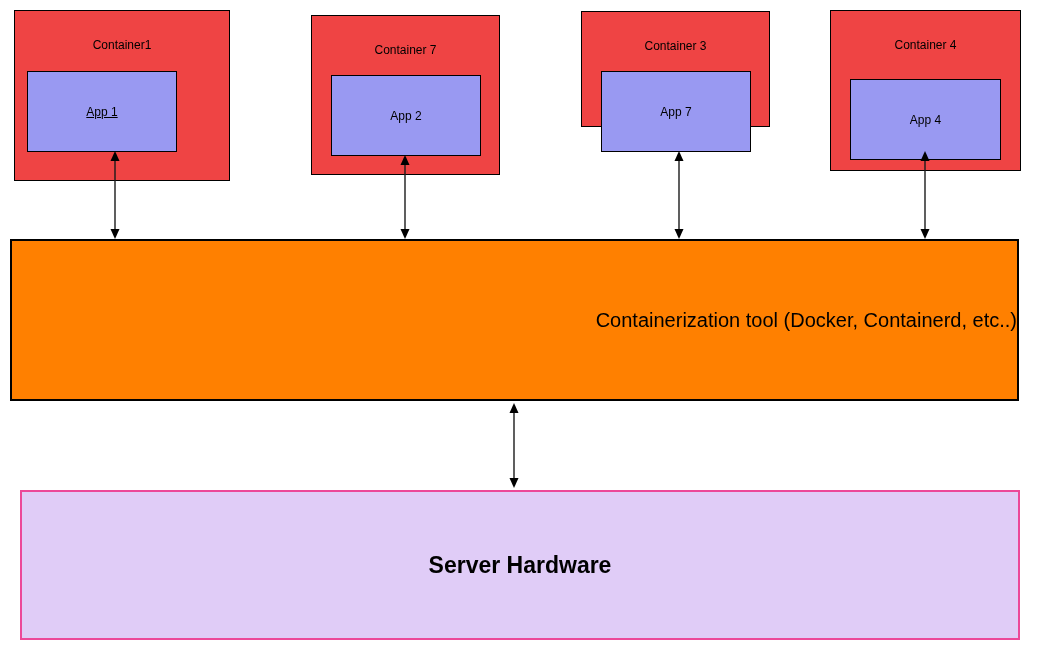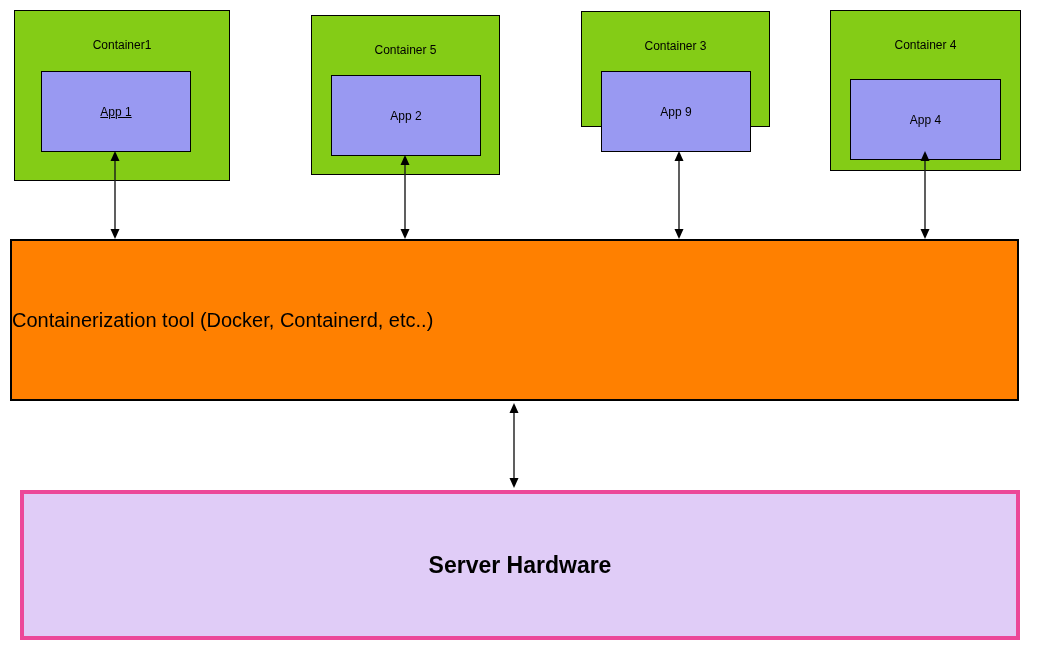--- a/index.html
+++ b/index.html
@@ -15,21 +15,21 @@
     height: 651px;
     background: #ffffff;
     overflow: hidden;
   }
   .shape {
     position: absolute;
     box-sizing: border-box;
     border: 1px solid #000000;
   }
   .container-box {
-    background: #84cc16;
+    background: #ef4444;
   }
   .container-label {
     position: absolute;
     left: 0;
     right: 0;
     top: 26px;
     text-align: center;
     font-size: 12px;
     line-height: 16px;
     white-space: nowrap;
@@ -48,31 +48,31 @@
     position: absolute;
     box-sizing: border-box;
     left: 10px;
     top: 239px;
     width: 1009px;
     height: 162px;
     border: 2px solid #000000;
     background: var(--tool-fill, #FF8000);
     display: flex;
     align-items: center;
-    justify-content: flex-start;
+    justify-content: flex-end;
     font-size: 20px;
   }
   .server-box {
     position: absolute;
     box-sizing: border-box;
     left: 20px;
     top: 490px;
     width: 1000px;
     height: 150px;
-    border: 4px solid #ec4899;
+    border: 2px solid #ec4899;
     background: var(--server-fill, #E0CCF7);
     display: flex;
     align-items: center;
     justify-content: center;
     font-size: 23px;
     font-weight: bold;
   }
   .arrows-overlay {
     position: absolute;
     left: 0;
@@ -89,36 +89,36 @@
     fill: #000000;
   }
 </style>
 </head>
 <body>
 
 <div class="canvas">
 
   <div class="shape container-box" style="left:14px; top:10px; width:216px; height:171px;">
     <div class="container-label">Container1</div>
-    <div class="app-box" style="left:26px; top:60px; width:150px; height:81px;text-decoration:underline;">
+    <div class="app-box" style="left:12px; top:60px; width:150px; height:81px;text-decoration:underline;">
       <span>App 1</span>
     </div>
   </div>
 
   <div class="shape container-box" style="left:311px; top:15px; width:189px; height:160px;">
-    <div class="container-label">Container 5</div>
+    <div class="container-label">Container 7</div>
     <div class="app-box" style="left:19px; top:59px; width:150px; height:81px;text-align:right;">
       <span>App 2</span>
     </div>
   </div>
 
   <div class="shape container-box" style="left:581px; top:11px; width:189px; height:116px;">
     <div class="container-label">Container 3</div>
     <div class="app-box" style="left:19px; top:59px; width:150px; height:81px;">
-      <span>App 9</span>
+      <span>App 7</span>
     </div>
   </div>
 
   <div class="shape container-box" style="left:830px; top:10px; width:191px; height:161px;padding-left:32px;">
     <div class="container-label">Container 4</div>
     <div class="app-box" style="left:19px; top:60px; width:151px; height:81px;margin-top:8px;">
       <span>App 4</span>
     </div>
   </div>
 

